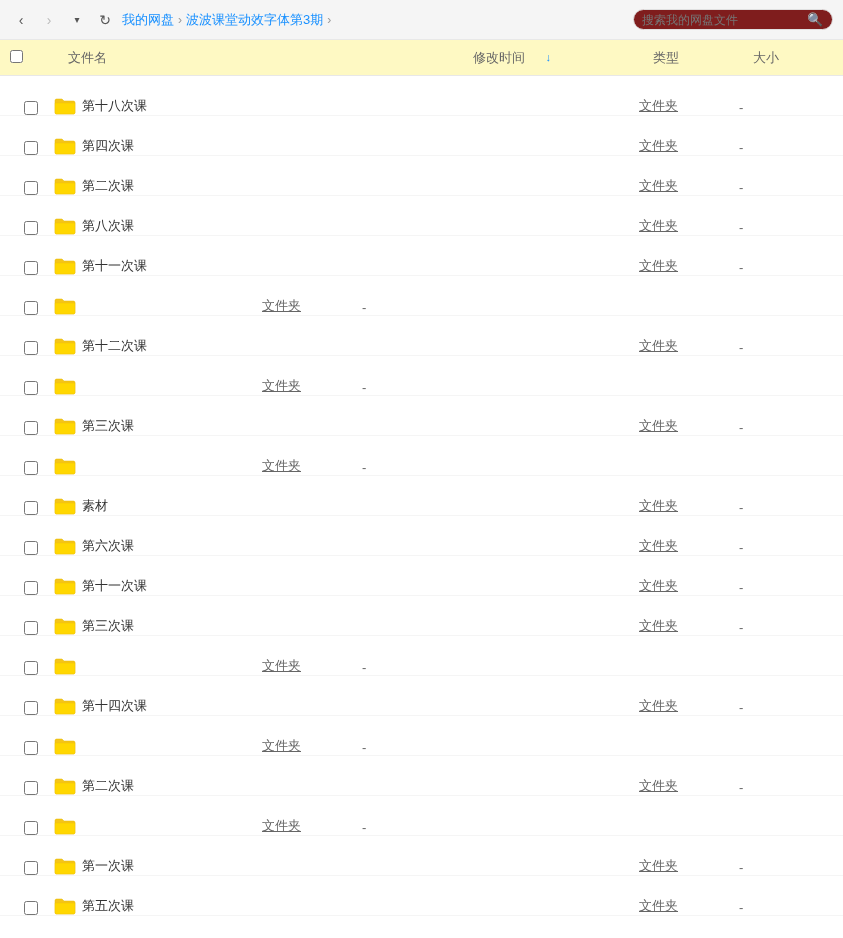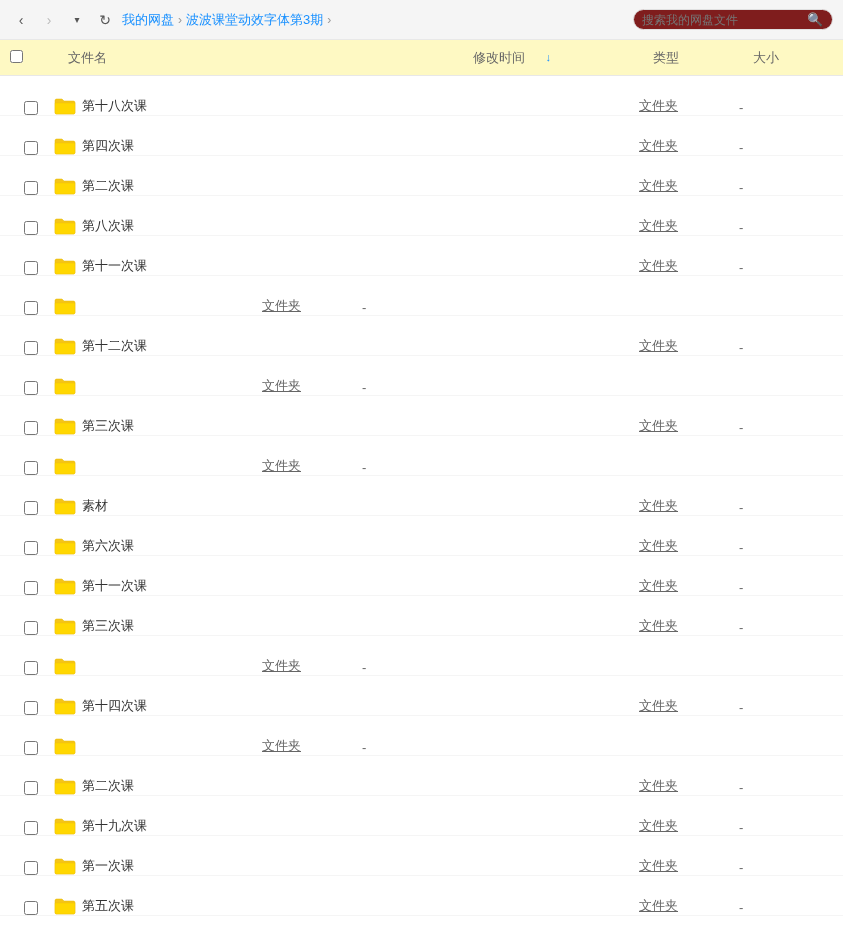--- a/index.html
+++ b/index.html
@@ -493,21 +493,20 @@
     <div class="file-row">
       <div class="row-checkbox">
         <input type="checkbox" style="">
       </div>
       <div class="folder-icon">
         <svg class="folder-svg" viewBox="0 0 22 18" xmlns="http://www.w3.org/2000/svg">
           <path d="M1 3.5C1 2.67 1.67 2 2.5 2H8l2 2h9.5C20.33 4 21 4.67 21 5.5v10c0 .83-.67 1.5-1.5 1.5h-17C1.67 17 1 16.33 1 15.5v-12z" fill="#F5C518" stroke="#E6B800" stroke-width="0.5"></path>
           <path d="M1 6h20v9.5c0 .83-.67 1.5-1.5 1.5h-17C1.67 17 1 16.33 1 15.5V6z" fill="#FFD700" stroke="#E6B800" stroke-width="0.3"></path>
         </svg>
       </div>
-      <div class="row-name">第十九次课</div>
       <div class="row-modified"></div>
       <div class="row-type">文件夹</div>
       <div class="row-size">-</div>
     </div>
     <div class="file-row">
       <div class="row-checkbox">
         <input type="checkbox" style="">
       </div>
       <div class="folder-icon">
         <svg class="folder-svg" viewBox="0 0 22 18" xmlns="http://www.w3.org/2000/svg">

